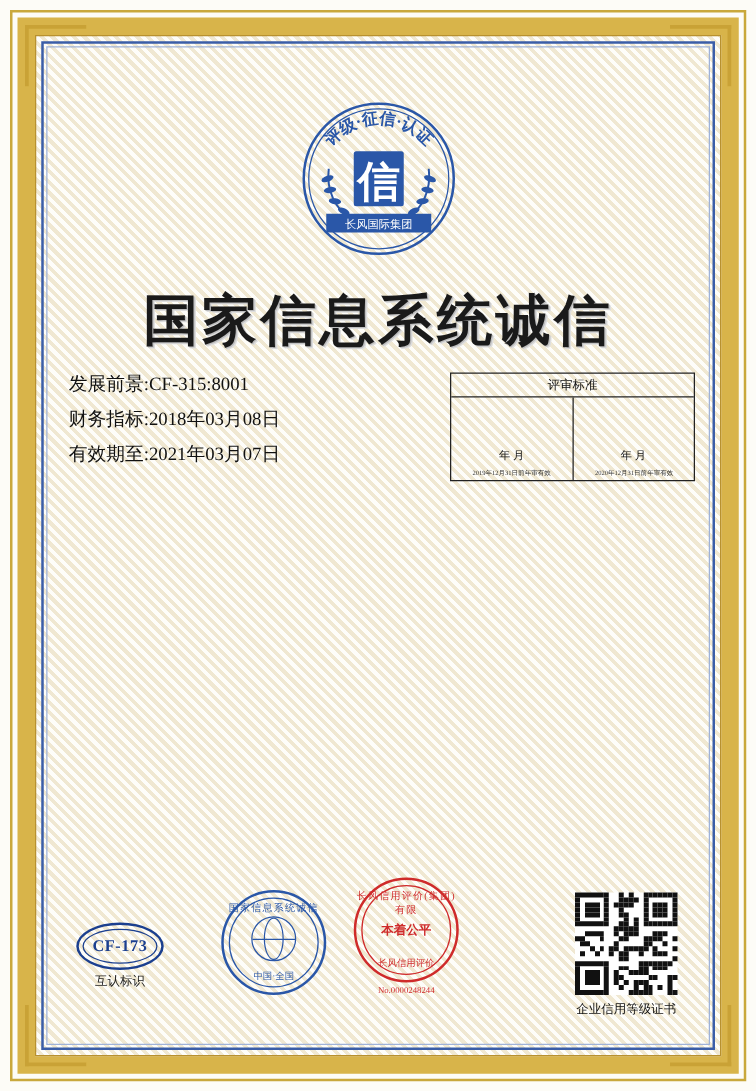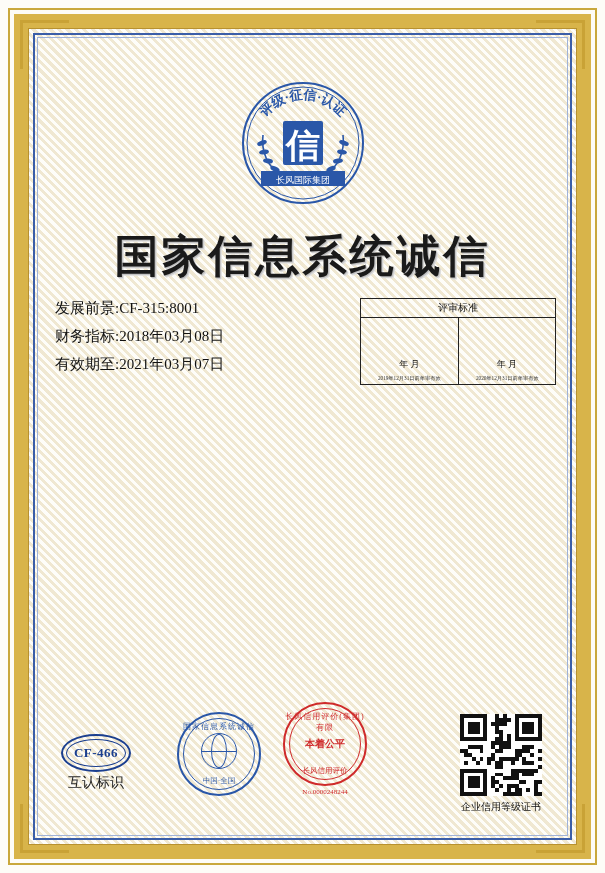--- a/index.html
+++ b/index.html
@@ -207,21 +207,21 @@
     position: absolute;
     left: 0; right: 0;
     bottom: 14px;
     height: 120px;
   }
   .seal {
     position: absolute;
     text-align: center;
   }
   .seal-cap {
-    font-size: 14px;
+    font-size: 10px;
     color: #222;
     margin-top: 2px;
   }
 
   
   .oval {
     width: 66px; height: 34px;
     border: 2px solid #1b3f8f;
     border-radius: 50%;
     display: flex; align-items: center; justify-content: center;
@@ -396,21 +396,21 @@
             <div class="ym">年  月</div>
             <div class="note">2020年12月31日前年审有效</div>
           </div>
         </div>
       </div>
     </div>
 
     <div class="seals">
 
       <div class="seal" style="left: 16px; bottom: 22px;">
-        <div class="oval">CF-466</div>
+        <div class="oval">CF-173</div>
         <div class="seal-cap">互认标识</div>
       </div>
 
       <div class="seal" style="left: 132px; bottom: 18px;">
         <div class="round-seal blue">
           <div class="ring-text">国家信息系统诚信</div>
           <div class="globe"></div>
           <div class="ring-text-bottom">中国·全国</div>
         </div>
       </div>

